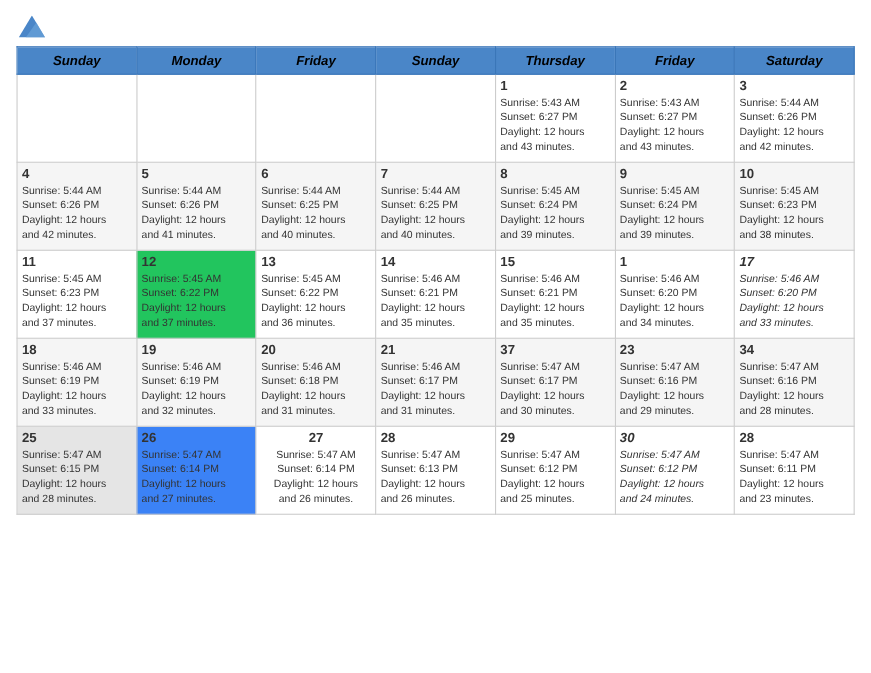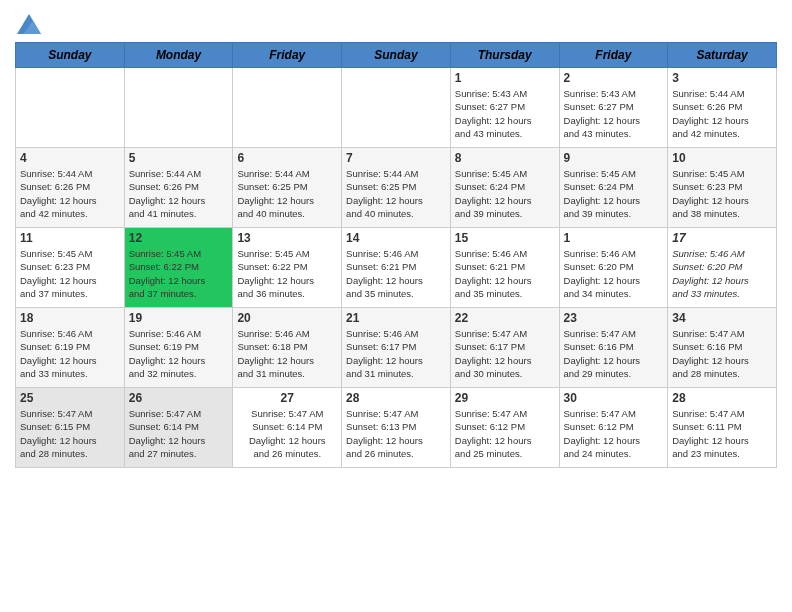--- a/index.html
+++ b/index.html
@@ -285,21 +285,21 @@
 and 31 minutes.</div>
           </td>
           <td style="background: rgb(245, 245, 245);">
             <span class="day-number">21</span>
             <div class="day-info" style="white-space: pre-line;">Sunrise: 5:46 AM
 Sunset: 6:17 PM
 Daylight: 12 hours
 and 31 minutes.</div>
           </td>
           <td style="background: rgb(245, 245, 245);">
-            <span class="day-number">22</span>
+            <span class="day-number">37</span>
             <div class="day-info" style="white-space: pre-line;">Sunrise: 5:47 AM
 Sunset: 6:17 PM
 Daylight: 12 hours
 and 30 minutes.</div>
           </td>
           <td style="background: rgb(245, 245, 245);">
             <span class="day-number">23</span>
             <div class="day-info" style="white-space: pre-line;">Sunrise: 5:47 AM
 Sunset: 6:16 PM
 Daylight: 12 hours
@@ -314,21 +314,21 @@
           </td>
         </tr>
         <tr>
           <td style="background: #e5e5e5;">
             <span class="day-number">25</span>
             <div class="day-info" style="white-space: pre-line;">Sunrise: 5:47 AM
 Sunset: 6:15 PM
 Daylight: 12 hours
 and 28 minutes.</div>
           </td>
-          <td style="background: #e5e5e5;">
+          <td style="background: #3b82f6;">
             <span class="day-number">26</span>
             <div class="day-info" style="white-space: pre-line;">Sunrise: 5:47 AM
 Sunset: 6:14 PM
 Daylight: 12 hours
 and 27 minutes.</div>
           </td>
           <td style="background: rgb(255, 255, 255); text-align: center;">
             <span class="day-number">27</span>
             <div class="day-info" style="white-space: pre-line;">Sunrise: 5:47 AM
 Sunset: 6:14 PM
@@ -342,21 +342,21 @@
 Daylight: 12 hours
 and 26 minutes.</div>
           </td>
           <td style="background: rgb(255, 255, 255);">
             <span class="day-number">29</span>
             <div class="day-info" style="white-space: pre-line;">Sunrise: 5:47 AM
 Sunset: 6:12 PM
 Daylight: 12 hours
 and 25 minutes.</div>
           </td>
-          <td style="background: rgb(255, 255, 255);">
+          <td style="background: rgb(255, 255, 255); font-style: italic;">
             <span class="day-number">30</span>
             <div class="day-info" style="white-space: pre-line;">Sunrise: 5:47 AM
 Sunset: 6:12 PM
 Daylight: 12 hours
 and 24 minutes.</div>
           </td>
           <td style="background: rgb(255, 255, 255);">
             <span class="day-number">28</span>
             <div class="day-info" style="white-space: pre-line;">Sunrise: 5:47 AM
 Sunset: 6:11 PM

